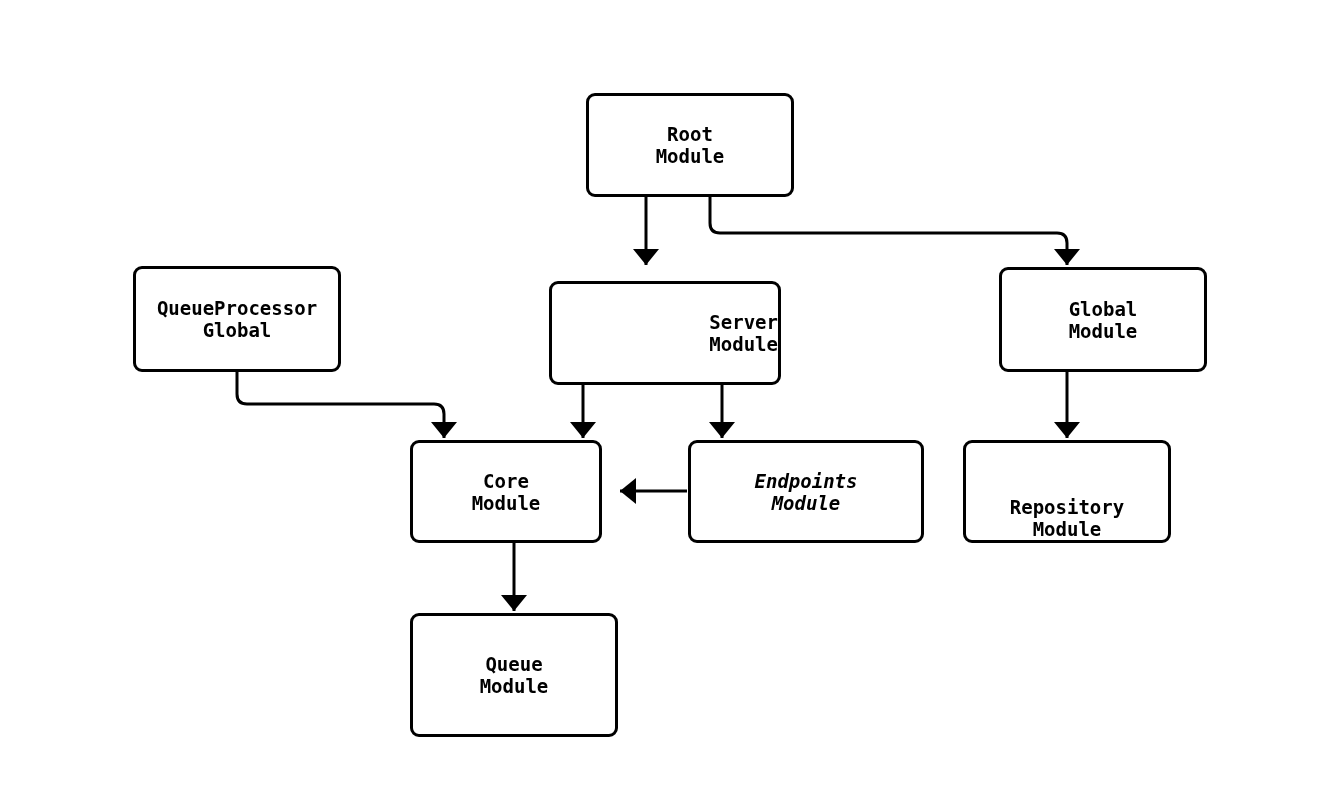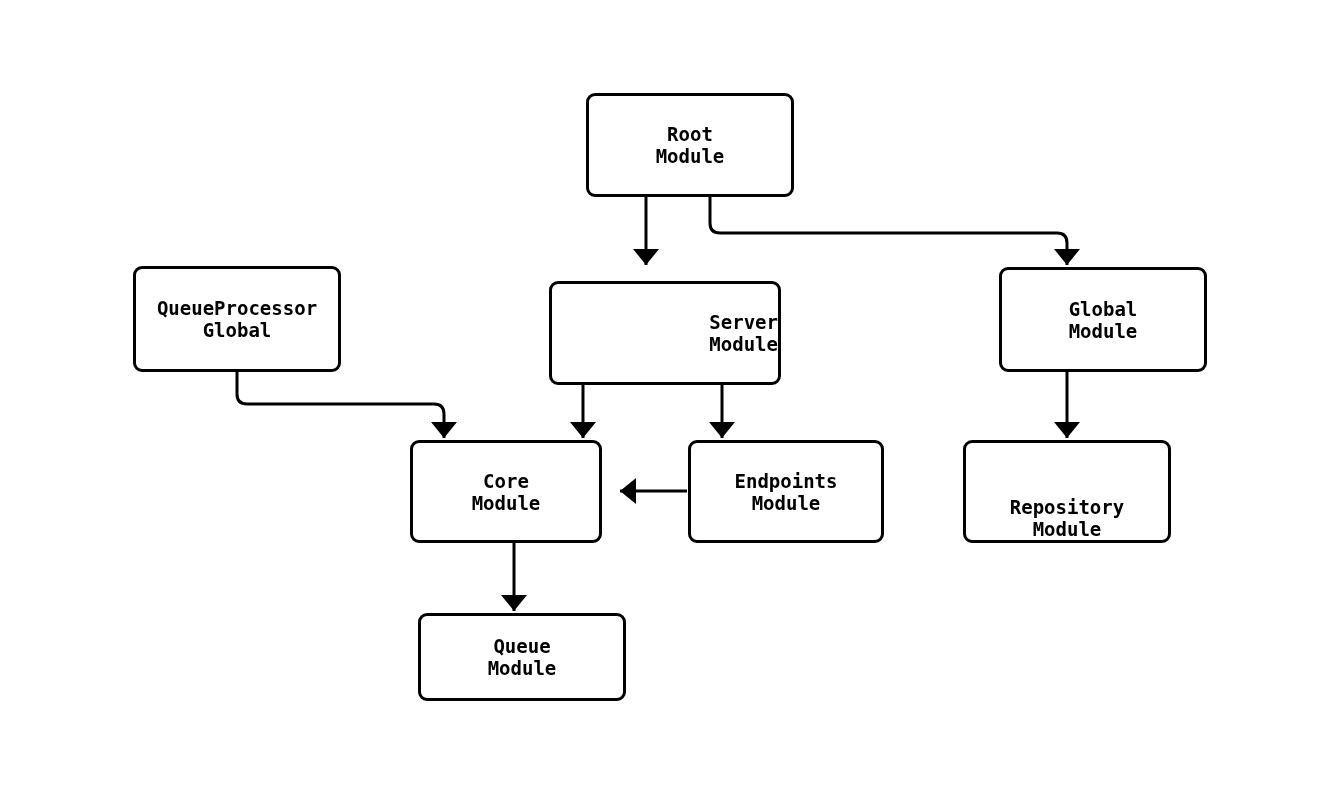--- a/index.html
+++ b/index.html
@@ -79,26 +79,26 @@
 Module</span>
       </div>
       <div class="node" style="left: 963px; top: 267px; width: 208px; height: 105px; margin-left: 36px;">
         <span class="label">Global
 Module</span>
       </div>
       <div class="node" style="left: 410px; top: 440px; width: 192px; height: 103px;">
         <span class="label">Core
 Module</span>
       </div>
-      <div class="node" style="left: 688px; top: 440px; width: 196px; height: 103px;">
+      <div class="node" style="left: 688px; top: 440px; width: 236px; height: 103px; font-style: italic;">
         <span class="label">Endpoints
 Module</span>
       </div>
       <div class="node" style="left: 963px; top: 440px; width: 208px; height: 103px; align-items: flex-end;">
         <span class="label">Repository
 Module</span>
       </div>
-      <div class="node" style="left: 410px; top: 613px; width: 208px; height: 88px; margin-left: 8px;">
+      <div class="node" style="left: 410px; top: 613px; width: 208px; height: 124px;">
         <span class="label">Queue
 Module</span>
       </div>
     </div>
 </div>
 
 </body></html>

